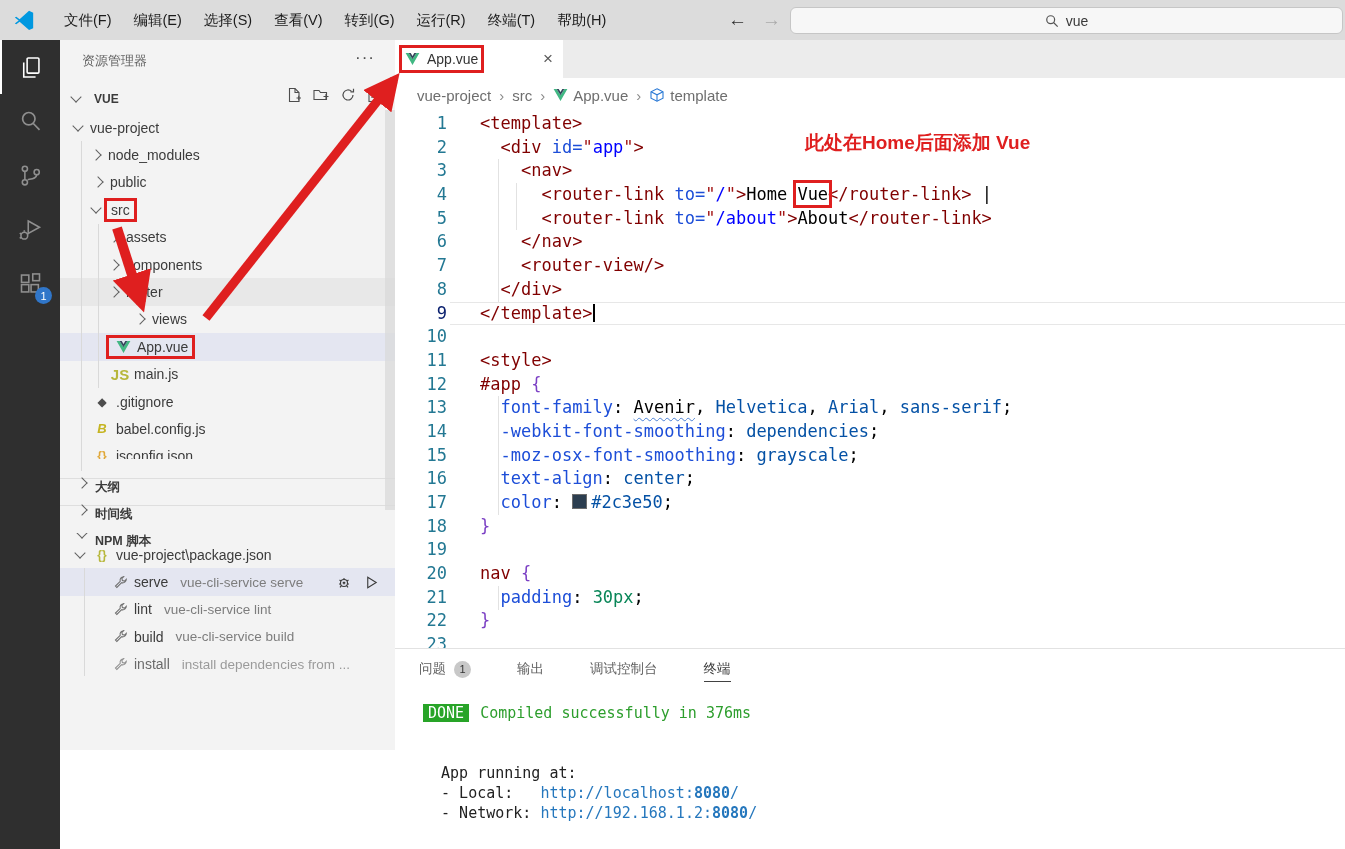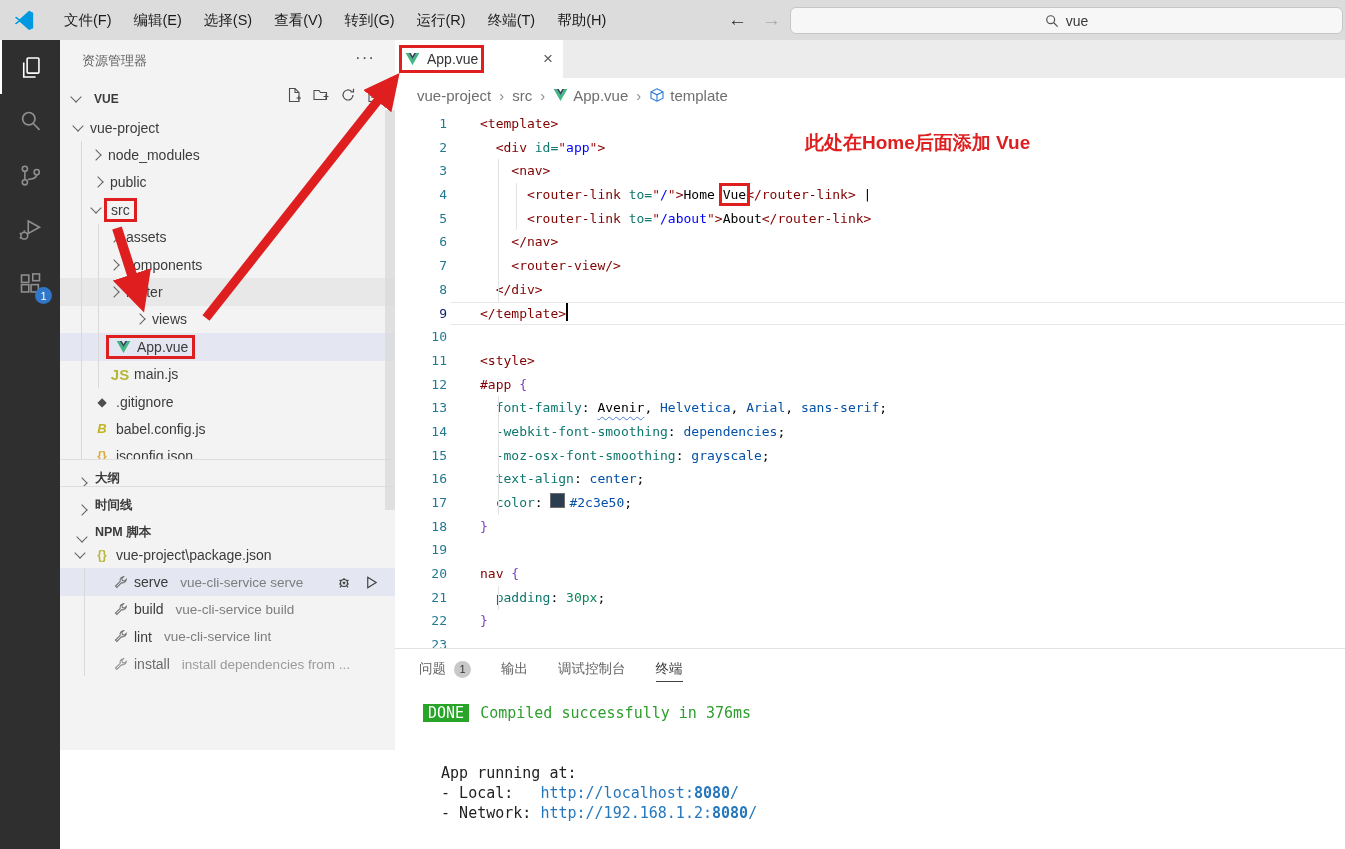--- a/index.html
+++ b/index.html
@@ -42,56 +42,56 @@
   .chev.right{transform:rotate(-45deg);}
   .chev.down{transform:rotate(45deg);margin-top:-4px;}
   .fico{width:20px;flex:none;display:inline-flex;justify-content:center;margin-right:4px;}
   .ic-js{color:#b7b73b;font-weight:700;font-size:15px;}
   .ic-git{color:#4d4d4d;font-size:12px;}
   .ic-babel{color:#c5b421;font-weight:700;font-style:italic;font-size:13px;}
   .ic-json{color:#e0a83a;font-weight:700;font-size:12px;}
   .ic-braces{color:#b7b73b;font-weight:700;font-size:12px;}
   .desc{color:#7d7d7d;margin-left:12px;font-size:13.5px;}
   .section{position:absolute;left:0;right:0;height:27px;border-top:1px solid #dedede;display:flex;
-           align-items:flex-end;padding-left:18px;font-weight:700;font-size:12.5px;color:#3b3b3b;background:#f3f3f3;}
+           align-items:flex-start;padding-left:18px;font-weight:700;font-size:12.5px;color:#3b3b3b;background:#f3f3f3;margin-top:19px;}
   .npm-list{position:absolute;left:0;top:501px;right:0;}
   .row-actions{position:absolute;right:16px;display:flex;gap:12px;align-items:center;color:#3b3b3b;}
   .guide{position:absolute;width:1px;background:#d9d9d9;}
   .sb-scroll{position:absolute;right:0;top:70px;width:10px;height:400px;background:#d9d9d9;opacity:.75;}
 
   
   .editor{position:absolute;left:395px;top:40px;right:0;height:608px;background:#fff;}
   .tabbar{position:absolute;left:0;top:0;right:0;height:38px;background:#ececec;display:flex;}
   .tab{width:148px;background:#fff;display:flex;align-items:center;padding:0 10px;gap:8px;font-size:14px;color:#333;}
   .tab-close{margin-left:auto;color:#5a5a5a;font-size:17px;}
   .tabbox{display:flex;align-items:center;gap:7px;outline:3px solid #df1f1f;outline-offset:3px;}
   .crumbs{position:absolute;left:0;top:38px;right:0;height:34px;display:flex;align-items:center;
           padding-left:22px;gap:8px;font-size:15px;color:#6e6e6e;background:#fff;}
   .crumb-sep{color:#8a8a8a;font-size:15px;}
   .crumb{display:flex;align-items:center;gap:5px;}
   .code{position:absolute;left:0;top:72px;right:0;height:536px;overflow:hidden;
-        font-family:"DejaVu Sans Mono","Liberation Mono",monospace;font-size:13px;}
+        font-family:"DejaVu Sans Mono","Liberation Mono",monospace;font-size:17px;}
   .cl{height:23.7px;line-height:23.7px;white-space:pre;}
   .ln{display:inline-block;width:52px;text-align:right;color:#237893;}
   .ln.act{color:#0b216f;}
   .ct{margin-left:33px;}
-  .c-tag{color:#800000}.c-attr{color:#0f766e}.c-q{color:#a31515}.c-val{color:#0000ff}
+  .c-tag{color:#800000}.c-attr{color:#1d4ed8}.c-q{color:#a31515}.c-val{color:#0000ff}
   .c-txt{color:#000}.c-brace{color:#7b3fc4}.c-kw{color:#0451a5}.c-num{color:#098658}
   .c-sq{color:#000;text-decoration:underline wavy #4a7fd4 1px;text-underline-offset:4px;}
   .swatch{display:inline-block;width:13px;height:13px;background:#2c3e50;border:1px solid #6d6d6d;
           vertical-align:-1px;margin-right:4px;}
   .caret{display:inline-block;width:0;border-left:2px solid #000;height:18px;vertical-align:-3px;}
   .red-outline{outline:3px solid #df1f1f;outline-offset:1px;}
   .cur-line{position:absolute;left:55px;right:0;height:23.7px;border-top:1px solid #e7e7e7;
             border-bottom:1px solid #e7e7e7;box-sizing:border-box;pointer-events:none;}
   .iguide{position:absolute;width:1px;background:#e2e2e2;}
 
   
   .panel{position:absolute;left:395px;top:648px;right:0;bottom:0;background:#fff;border-top:1px solid #e2e2e2;}
-  .ptabs{height:40px;display:flex;align-items:center;padding-left:24px;gap:30px;font-size:13.5px;color:#616161;}
+  .ptabs{height:40px;display:flex;align-items:center;padding-left:24px;gap:46px;font-size:13.5px;color:#616161;}
   .ptab{position:relative;display:flex;align-items:center;gap:8px;height:100%;}
   .ptab.active{color:#3b3b3b;}
   .ptab.active:after{content:"";position:absolute;left:0;right:0;bottom:7px;height:1.5px;background:#424242;}
   .pbadge{width:17px;height:17px;border-radius:50%;background:#c8c8c8;color:#333;font-size:11px;
           display:flex;align-items:center;justify-content:center;}
   .term{padding:14px 0 0 28px;font-family:"DejaVu Sans Mono","Liberation Mono",monospace;
         font-size:15px;line-height:20px;color:#222;}
   .tl{height:20px;white-space:pre;}
   .done-badge{background:#28a428;color:#fff;padding:0 5px;margin-right:11px;}
   .done-text{color:#2d9e2d;}
@@ -314,31 +314,31 @@
               <path d="M4 2.5 13 8l-9 5.5z"></path>
             </svg>
           </span>
         </div>
         <div class="row" style="padding-left:50px;">
     <span class="fico">
             <svg class="icon" width="15" height="15" viewBox="0 0 16 16" fill="none" stroke="#6f6f6f" stroke-width="1.1">
               <path d="M14.2 4.6a3.8 3.8 0 0 1-5 3.6L4.1 13.3 2.6 11.8l5.1-5.1a3.8 3.8 0 0 1 3.7-4.9l-1.9 1.9.5 2.3 2.3.5 1.9-1.9z"></path>
             </svg>
           </span>
-    <span>build</span>
-    <span class="desc">vue-cli-service build</span>
+    <span>lint</span>
+    <span class="desc">vue-cli-service lint</span>
         </div>
         <div class="row" style="padding-left:50px;">
     <span class="fico">
             <svg class="icon" width="15" height="15" viewBox="0 0 16 16" fill="none" stroke="#6f6f6f" stroke-width="1.1">
               <path d="M14.2 4.6a3.8 3.8 0 0 1-5 3.6L4.1 13.3 2.6 11.8l5.1-5.1a3.8 3.8 0 0 1 3.7-4.9l-1.9 1.9.5 2.3 2.3.5 1.9-1.9z"></path>
             </svg>
           </span>
-    <span>lint</span>
-    <span class="desc">vue-cli-service lint</span>
+    <span>build</span>
+    <span class="desc">vue-cli-service build</span>
         </div>
         <div class="row" style="padding-left:50px;opacity:.75;">
     <span class="fico">
             <svg class="icon" width="15" height="15" viewBox="0 0 16 16" fill="none" stroke="#6f6f6f" stroke-width="1.1">
               <path d="M14.2 4.6a3.8 3.8 0 0 1-5 3.6L4.1 13.3 2.6 11.8l5.1-5.1a3.8 3.8 0 0 1 3.7-4.9l-1.9 1.9.5 2.3 2.3.5 1.9-1.9z"></path>
             </svg>
           </span>
     <span>install</span>
     <span class="desc">install dependencies from ...</span>
         </div>

